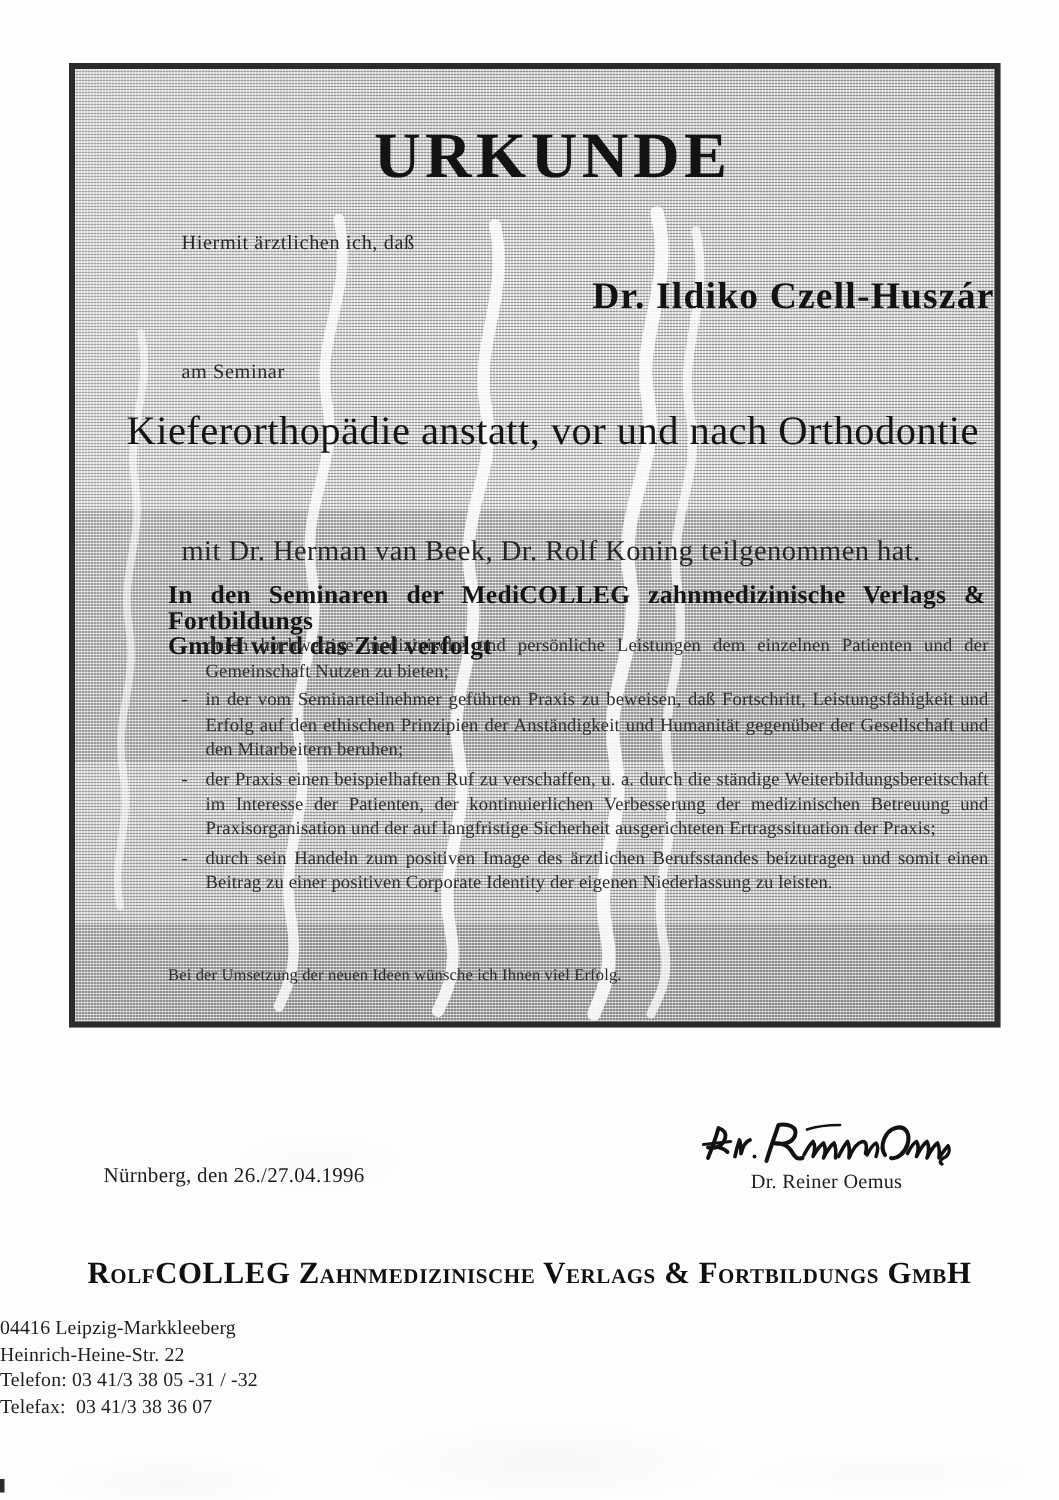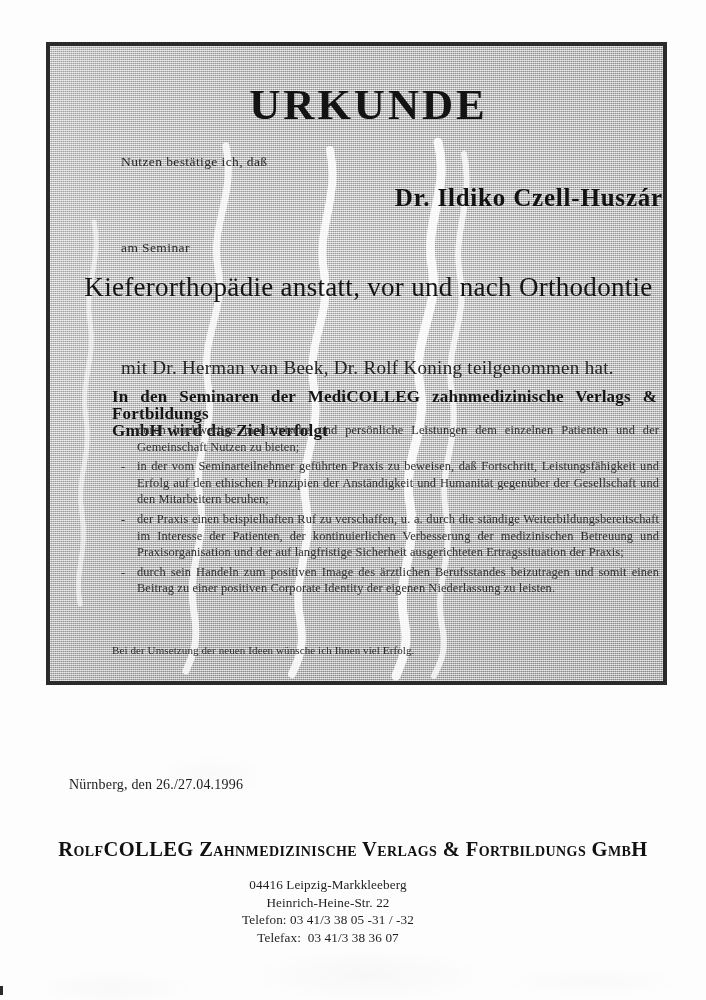--- a/index.html
+++ b/index.html
@@ -240,21 +240,20 @@
     letter-spacing: 0.4px;
     color: #101010;
   }
   .company .big { font-variant: normal; }
 
   .address {
     position: absolute;
     left: 0;
     top: 876px;
     width: 656px;
-    text-align: center;
     font-size: 13.2px;
     line-height: 17.5px;
     letter-spacing: 0.1px;
     color: #1e1e1e;
   }
   .address div { white-space: pre; }
 </style>
 </head>
 <body>
 
@@ -277,21 +276,21 @@
                  C410,396 388,420 396,466 C404,512 384,536 392,580 C398,608 388,620 384,630" stroke-width="6" opacity="0.8"></path>
         <path d="M44,176 C52,214 34,238 40,276 C46,314 30,334 36,372
                  C42,410 26,430 32,468 C38,506 24,524 30,558" stroke-width="5" opacity="0.62"></path>
       </g>
     </svg>
 
     <div id="content">
 
       <div class="cert-title">URKUNDE</div>
 
-      <div class="intro-line">Nutzen bestätige ich, daß</div>
+      <div class="intro-line">Hiermit ärztlichen ich, daß</div>
 
       <div class="recipient">Dr. Ildiko Czell-Huszár</div>
 
       <div class="seminar-label">am Seminar</div>
 
       <div class="seminar-title">Kieferorthopädie anstatt, vor und nach Orthodontie</div>
 
       <div class="speakers">mit Dr. Herman van Beek, Dr. Rolf Koning teilgenommen hat.</div>
 
       <div class="goal-heading">
@@ -318,20 +317,52 @@
         </li>
       </ul>
 
       <div class="closing">Bei der Umsetzung der neuen Ideen wünsche ich Ihnen viel Erfolg.</div>
 
     </div>
   </div>
 
   <div class="place-date">Nürnberg, den 26./27.04.1996</div>
 
+  <div class="sign-block">
+    <svg class="signature-svg" width="170" height="42" viewBox="0 0 170 42">
+      <g fill="none" stroke="#121212" stroke-linecap="round" stroke-linejoin="round">
+
+        <path d="M6,30 C10,20 12,14 13,10 C16,11 19,13 17,18 C15,23 9,24 6,23
+                 C11,22 16,23 19,26" stroke-width="2.6"></path>
+        <path d="M3,21 L21,19" stroke-width="2.1"></path>
+        <path d="M24,29 C25,24 26,21 27,18 C28,21 28,24 28,27
+                 C29,23 31,19 34,18" stroke-width="2.5"></path>
+        <circle cx="37" cy="29" r="1.3" fill="#121212" stroke="none"></circle>
+
+        <path d="M45,32 C48,22 51,14 53,8 C59,7 66,9 64,15 C62,21 54,21 50,20
+                 C55,20 60,22 62,26 C64,30 66,31 69,30" stroke-width="2.7"></path>
+        <path d="M70,28 C72,24 74,21 76,19 C78,22 77,26 76,29
+                 C78,26 80,22 83,20 C85,24 84,27 83,30
+                 C85,26 87,22 90,20 C92,24 91,28 91,30" stroke-width="2.4"></path>
+        <path d="M93,29 C95,25 97,21 99,19 C101,23 100,27 100,30
+                 C102,25 105,20 109,19 C112,19 112,23 111,27" stroke-width="2.4"></path>
+        <path d="M112,28 C114,24 116,21 118,20 C120,22 119,26 118,29" stroke-width="2.3"></path>
+        <path d="M72,11 C78,9 86,8 94,8" stroke-width="1.8"></path>
+
+        <path d="M124,28 C120,22 124,12 131,10 C138,8 141,14 139,21
+                 C137,27 132,31 128,30" stroke-width="2.7"></path>
+        <path d="M139,27 C141,23 143,20 145,19 C147,22 146,26 145,29
+                 C147,25 149,21 152,19 C154,23 153,27 152,30
+                 C154,26 156,22 159,20 C161,24 160,28 160,30
+                 C162,27 164,24 166,22" stroke-width="2.4"></path>
+        <path d="M166,22 C168,25 166,29 163,30 C161,31 160,33 162,34" stroke-width="2.2"></path>
+      </g>
+    </svg>
+    <div class="sign-name">Dr. Reiner Oemus</div>
+  </div>
 
   <div class="company">
     <span>Rolf</span><span class="big">COLLEG</span> <span>Zahnmedizinische Verlags &amp; Fortbildungs GmbH</span>
   </div>
 
   <div class="address">
     <div>04416 Leipzig-Markkleeberg</div>
     <div>Heinrich-Heine-Str. 22</div>
     <div>Telefon: 03 41/3 38 05 -31 / -32</div>
     <div>Telefax:  03 41/3 38 36 07</div>

